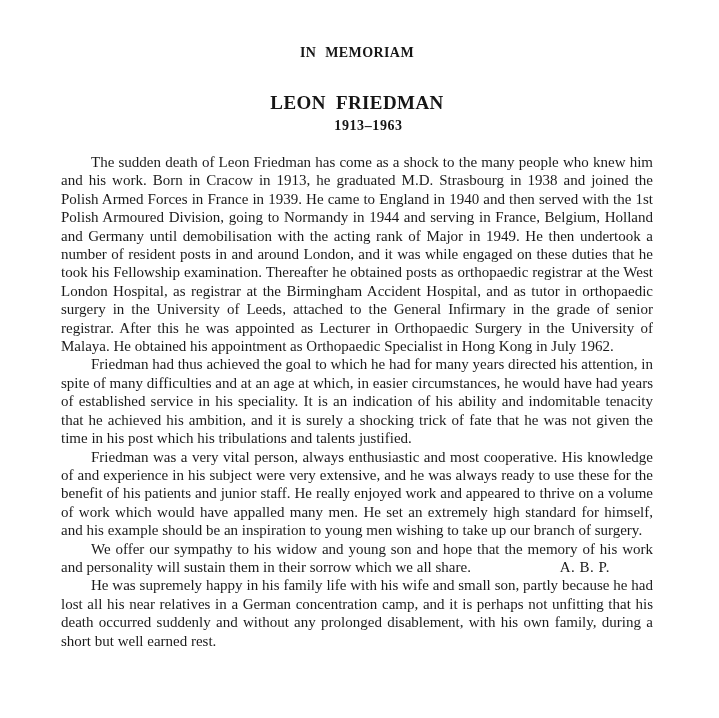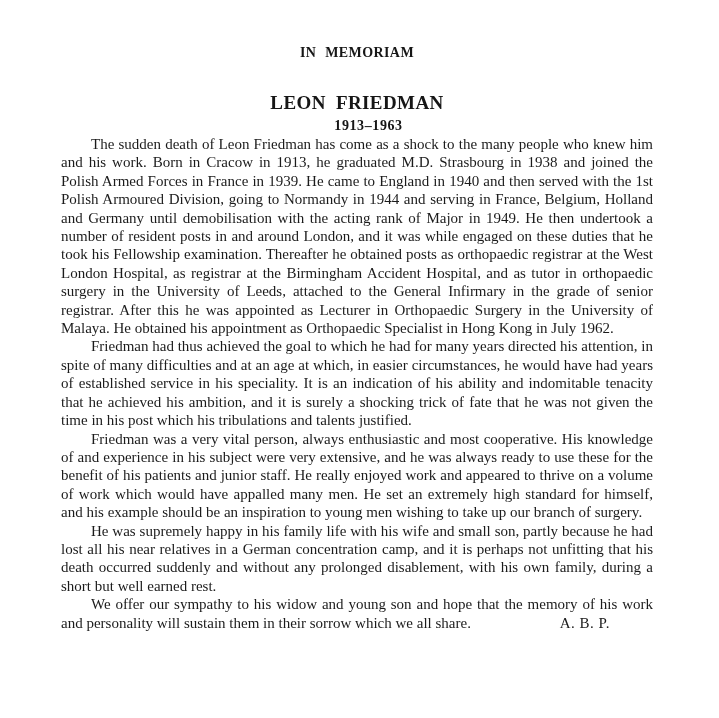--- a/index.html
+++ b/index.html
@@ -36,21 +36,21 @@
     line-height: 16px;
   }
   .subject-years {
     margin-top: 7px;
     font-size: 14px;
     letter-spacing: 0.6px;
     line-height: 15px;
     padding-left: 23px;
   }
   .obituary-body {
-    margin: 2px auto 0 auto;
+    margin: 20px auto 0 auto;
     width: 592px;
     font-size: 15px;
     line-height: 18.4px;
     text-align: justify;
     color: #1b1b1b;
   }
   .obituary-body p {
     margin: 0;
     padding: 0;
     text-indent: 30px;
@@ -70,20 +70,20 @@
   <div class="heading memoriam-title">IN MEMORIAM</div>
 
   <div class="heading subject-name">LEON FRIEDMAN</div>
 
   <div class="heading subject-years">1913–1963</div>
 
   <div class="obituary-body">
     <p>The sudden death of Leon Friedman has come as a shock to the many people who knew him and his work.  Born in Cracow in 1913, he graduated M.D. Strasbourg in 1938 and joined the Polish Armed Forces in France in 1939.  He came to England in 1940 and then served with the 1st Polish Armoured Division, going to Normandy in 1944 and serving in France, Belgium, Holland and Germany until demobilisation with the acting rank of Major in 1949.  He then undertook a number of resident posts in and around London, and it was while engaged on these duties that he took his Fellowship examination.  Thereafter he obtained posts as orthopaedic registrar at the West London Hospital, as registrar at the Birmingham Accident Hospital, and as tutor in orthopaedic surgery in the University of Leeds, attached to the General Infirmary in the grade of senior registrar.  After this he was appointed as Lecturer in Orthopaedic Surgery in the University of Malaya.  He obtained his appointment as Orthopaedic Specialist in Hong Kong in July 1962.</p>
     <p>Friedman had thus achieved the goal to which he had for many years directed his attention, in spite of many difficulties and at an age at which, in easier circumstances, he would have had years of established service in his speciality.  It is an indication of his ability and indomitable tenacity that he achieved his ambition, and it is surely a shocking trick of fate that he was not given the time in his post which his tribulations and talents justified.</p>
     <p>Friedman was a very vital person, always enthusiastic and most cooperative.  His knowledge of and experience in his subject were very extensive, and he was always ready to use these for the benefit of his patients and junior staff.  He really enjoyed work and appeared to thrive on a volume of work which would have appalled many men.  He set an extremely high standard for himself, and his example should be an inspiration to young men wishing to take up our branch of surgery.</p>
-    <p>He was supremely happy in his family life with his wife and small son, partly because he had lost all his near relatives in a German concentration camp, and it is perhaps not unfitting that his death occurred suddenly and without any prolonged disablement, with his own family, during a short but well earned rest.</p>
     <p>
       <span>We offer our sympathy to his widow and young son and hope that the memory of his work and personality will sustain them in their sorrow which we all share.</span>
       <span class="signature">A. B. P.</span>
     </p>
+    <p>He was supremely happy in his family life with his wife and small son, partly because he had lost all his near relatives in a German concentration camp, and it is perhaps not unfitting that his death occurred suddenly and without any prolonged disablement, with his own family, during a short but well earned rest.</p>
   </div>
 
 </div>
 
 </body></html>

